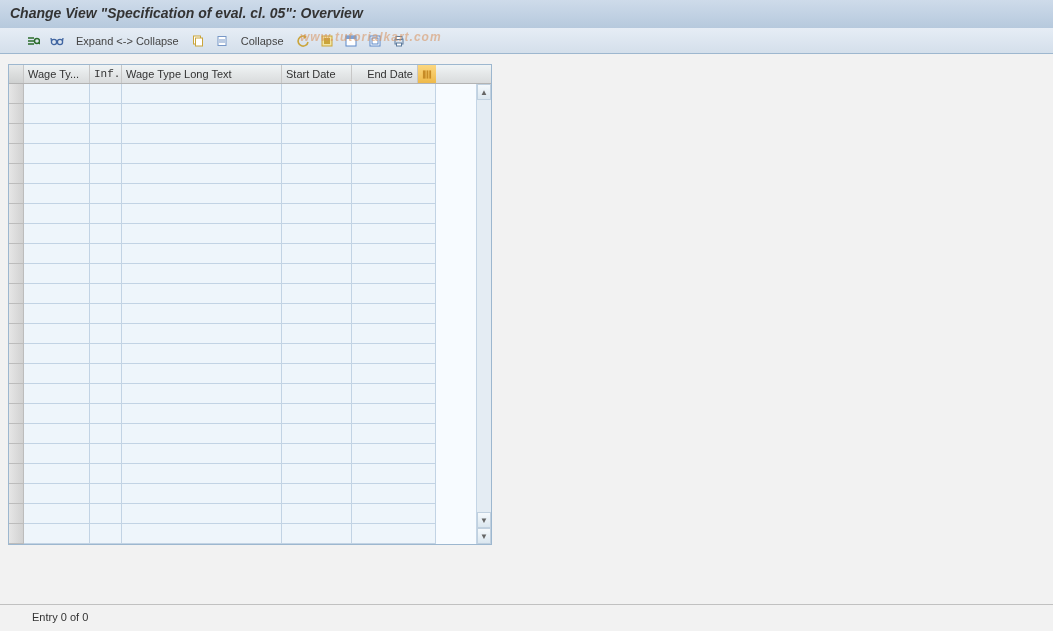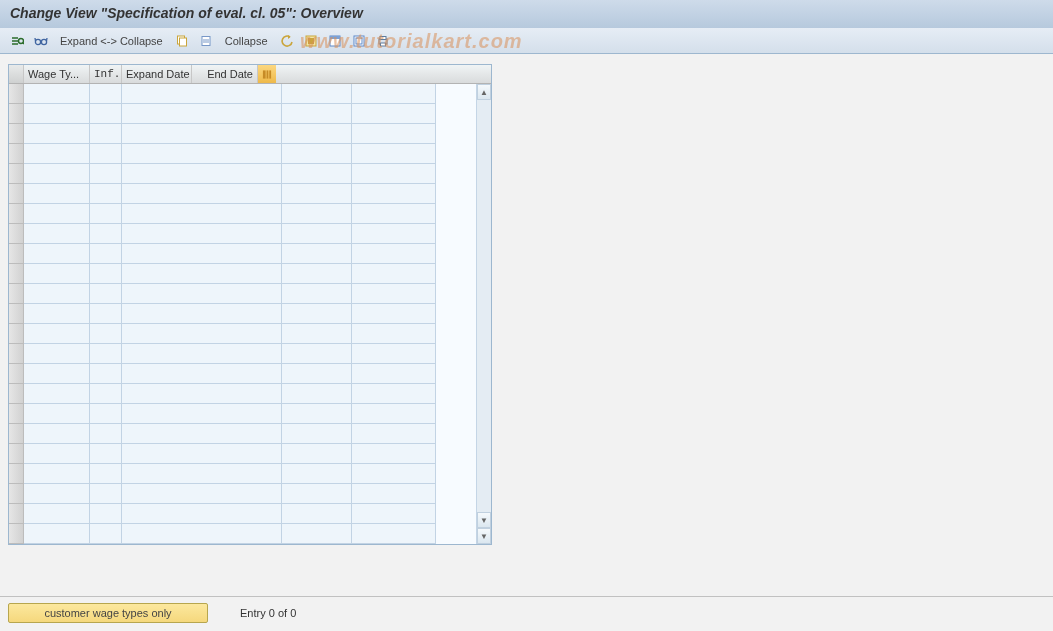--- a/index.html
+++ b/index.html
@@ -15,21 +15,21 @@
     .header-title {
       font-style: italic;
       font-weight: bold;
       font-size: 14px;
       color: #333;
     }
 
     .toolbar {
       background: linear-gradient(#e6edf5, #d4dfeb);
       border-bottom: 1px solid #9db7cf;
-      padding: 3px 6px;
+      padding: 3px 22px;
       height: 26px;
       display: flex;
       align-items: center;
       gap: 2px;
       position: relative;
     }
     .toolbar-btn {
       display: inline-flex;
       align-items: center;
       justify-content: center;
@@ -45,21 +45,21 @@
       align-items: center;
       height: 19px;
       padding: 0 6px;
       cursor: pointer;
       color: #444;
     }
     .watermark {
       position:absolute;
       left:300px;
       top:2px;
-      font-size:20px;
+      font-size:12px;
       font-weight:bold;
       color:rgba(217,144,89,0.55);
       font-style:italic;
       letter-spacing:1px;
       pointer-events:none;
     }
 
     .content {
       padding: 10px 8px;
     }
@@ -237,21 +237,22 @@
   </span>
   <span class="watermark">www.tutorialkart.com</span>
 </div>
 
 <div class="content">
   <div class="table-wrap">
     <div class="thead">
       <div class="th row-sel-h"></div>
       <div class="th col1">Wage Ty...</div>
       <div class="th col2">Inf...</div>
-      <div class="th col4">Expand Date</div>
+      <div class="th col3">Wage Type Long Text</div>
+      <div class="th col4">Start Date</div>
       <div class="th col5">End Date</div>
       <div class="th config-col">
         <svg width="11" height="11" viewBox="0 0 11 11">
             <rect x="1" y="1" width="3" height="9" fill="#c78b26"></rect>
             <rect x="5" y="1" width="2" height="9" fill="#c78b26"></rect>
             <rect x="8" y="1" width="2" height="9" fill="#c78b26"></rect>
           </svg>
       </div>
     </div>
     <div class="tbody-wrap">
@@ -445,15 +446,14 @@
         <div class="arrow">▲</div>
         <div class="track"></div>
         <div class="arrow">▼</div>
         <div class="arrow">▼</div>
       </div>
     </div>
   </div>
 </div>
 
 <div class="footer-bar">
-  <button class="btn-yellow">customer wage types only</button>
   <span class="entry-text">Entry 0 of 0</span>
 </div>
 
 </body></html>

